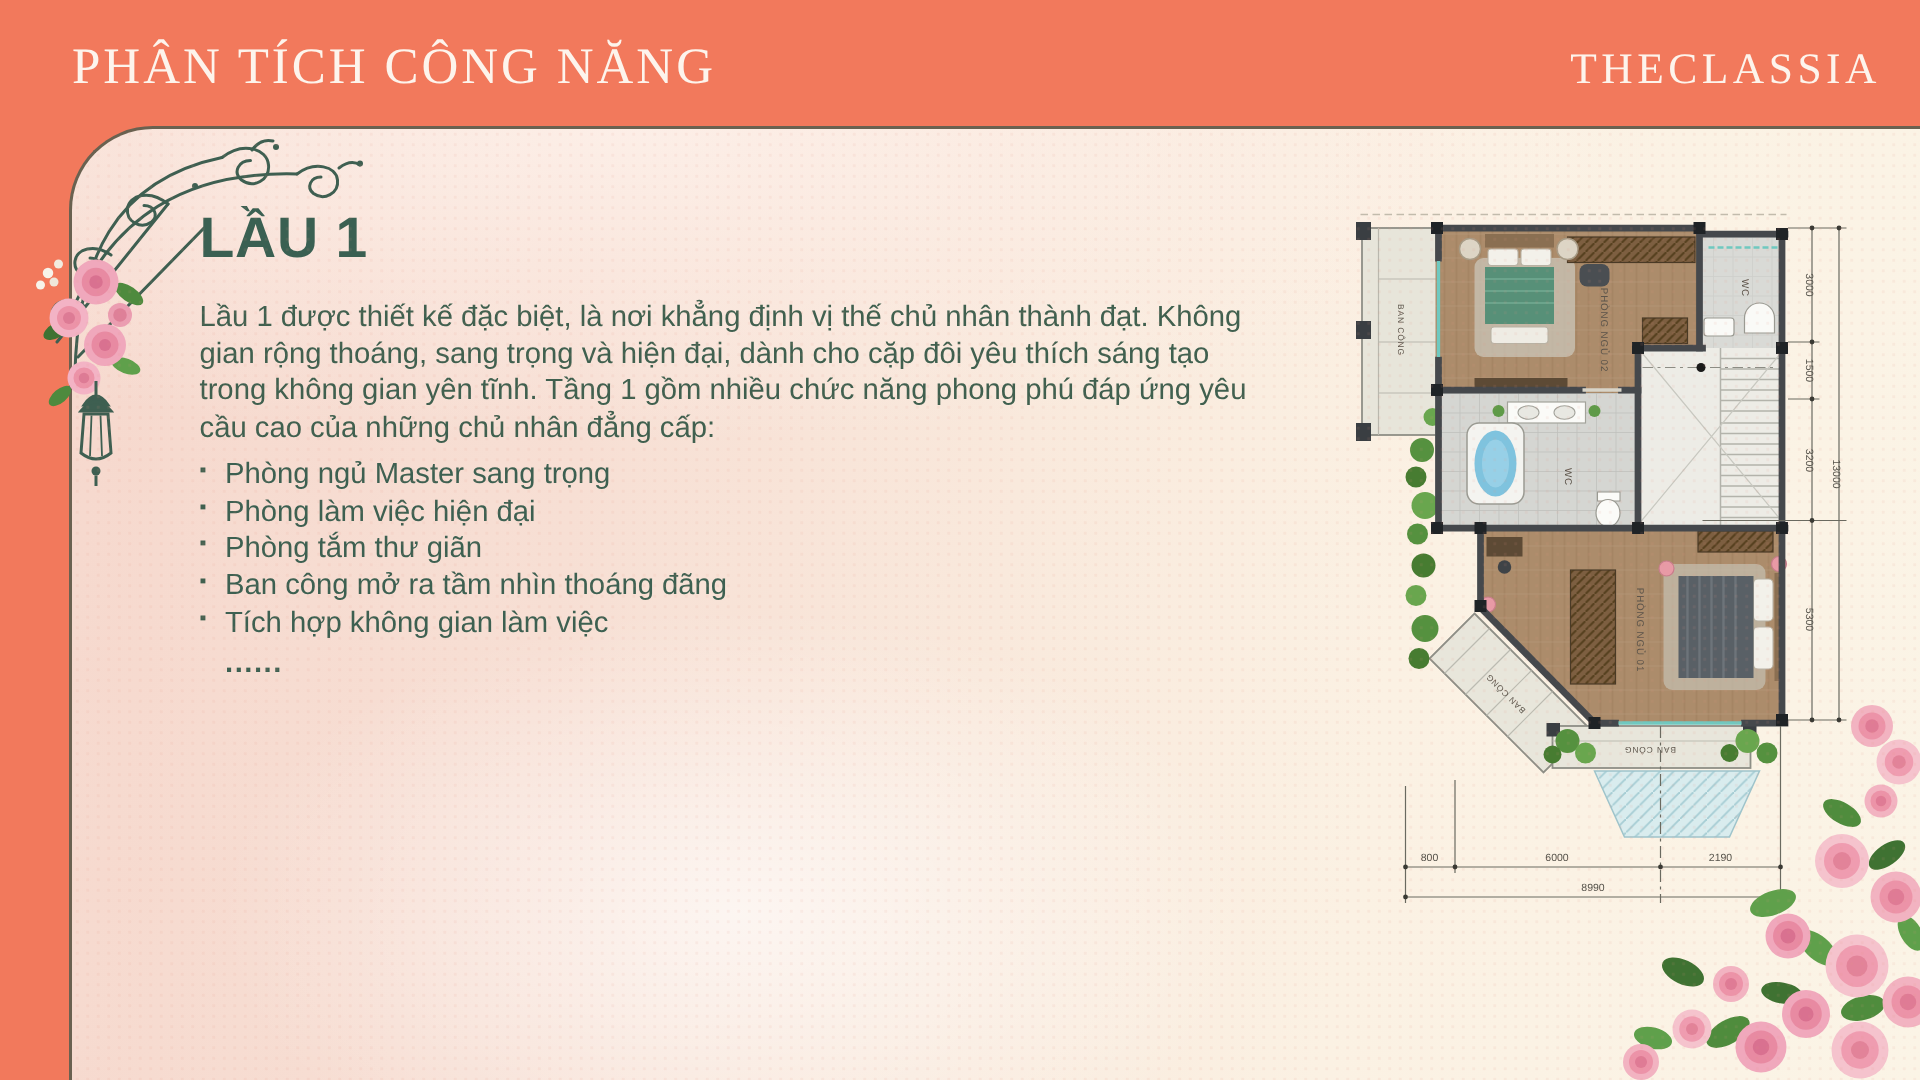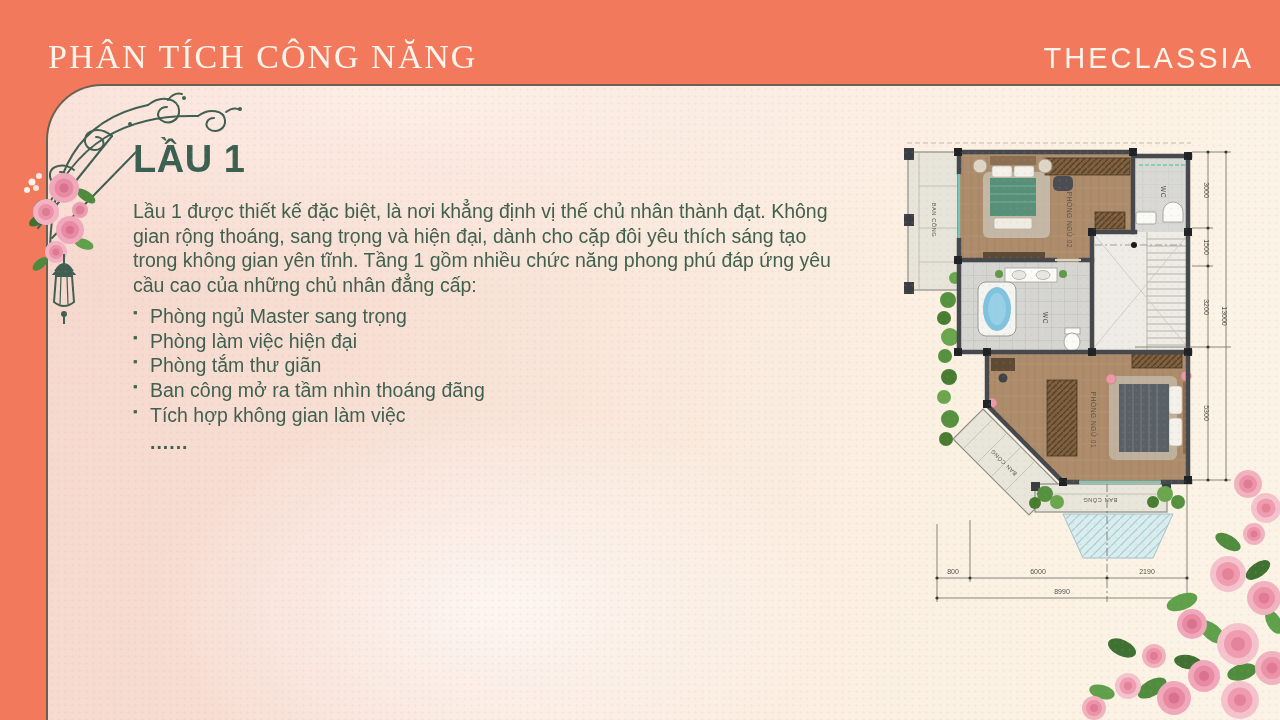--- a/index.html
+++ b/index.html
@@ -3,31 +3,31 @@
 <meta charset="utf-8">
 <style>
   html,body{margin:0;padding:0;background:#222;}
   .slide{
     position:relative;width:1280px;height:720px;overflow:hidden;
     background:#f2795c;
     font-family:"Liberation Sans","DejaVu Sans",sans-serif;
   }
   
   .header{
-    position:absolute;left:0;top:12px;width:1280px;height:84px;
+    position:absolute;left:0;top:0;width:1280px;height:84px;
     display:flex;align-items:center;justify-content:space-between;
     padding:0 26px 0 48px;box-sizing:border-box;
   }
   .header-title{
     font-family:"Liberation Serif","DejaVu Serif",serif;
     color:#fdf4ec;font-size:34px;letter-spacing:2px;font-weight:400;
     padding-top:6px;
   }
   .brand{
-    font-family:Liberation Sans, sans-serif;
+    font-family:Liberation Serif, serif;
     color:#fdf4ec;font-size:29px;letter-spacing:3px;font-weight:400;
     padding-top:8px;
   }
   
   .content{
     position:absolute;left:46px;top:84px;width:1234px;height:636px;
     border-top:2px solid #6a6150;border-left:2px solid #6a6150;
     border-radius:56px 0 0 0;
     background:
       radial-gradient(480px 280px at 36% 82%, rgba(255,255,255,.65), rgba(255,255,255,0) 72%),

